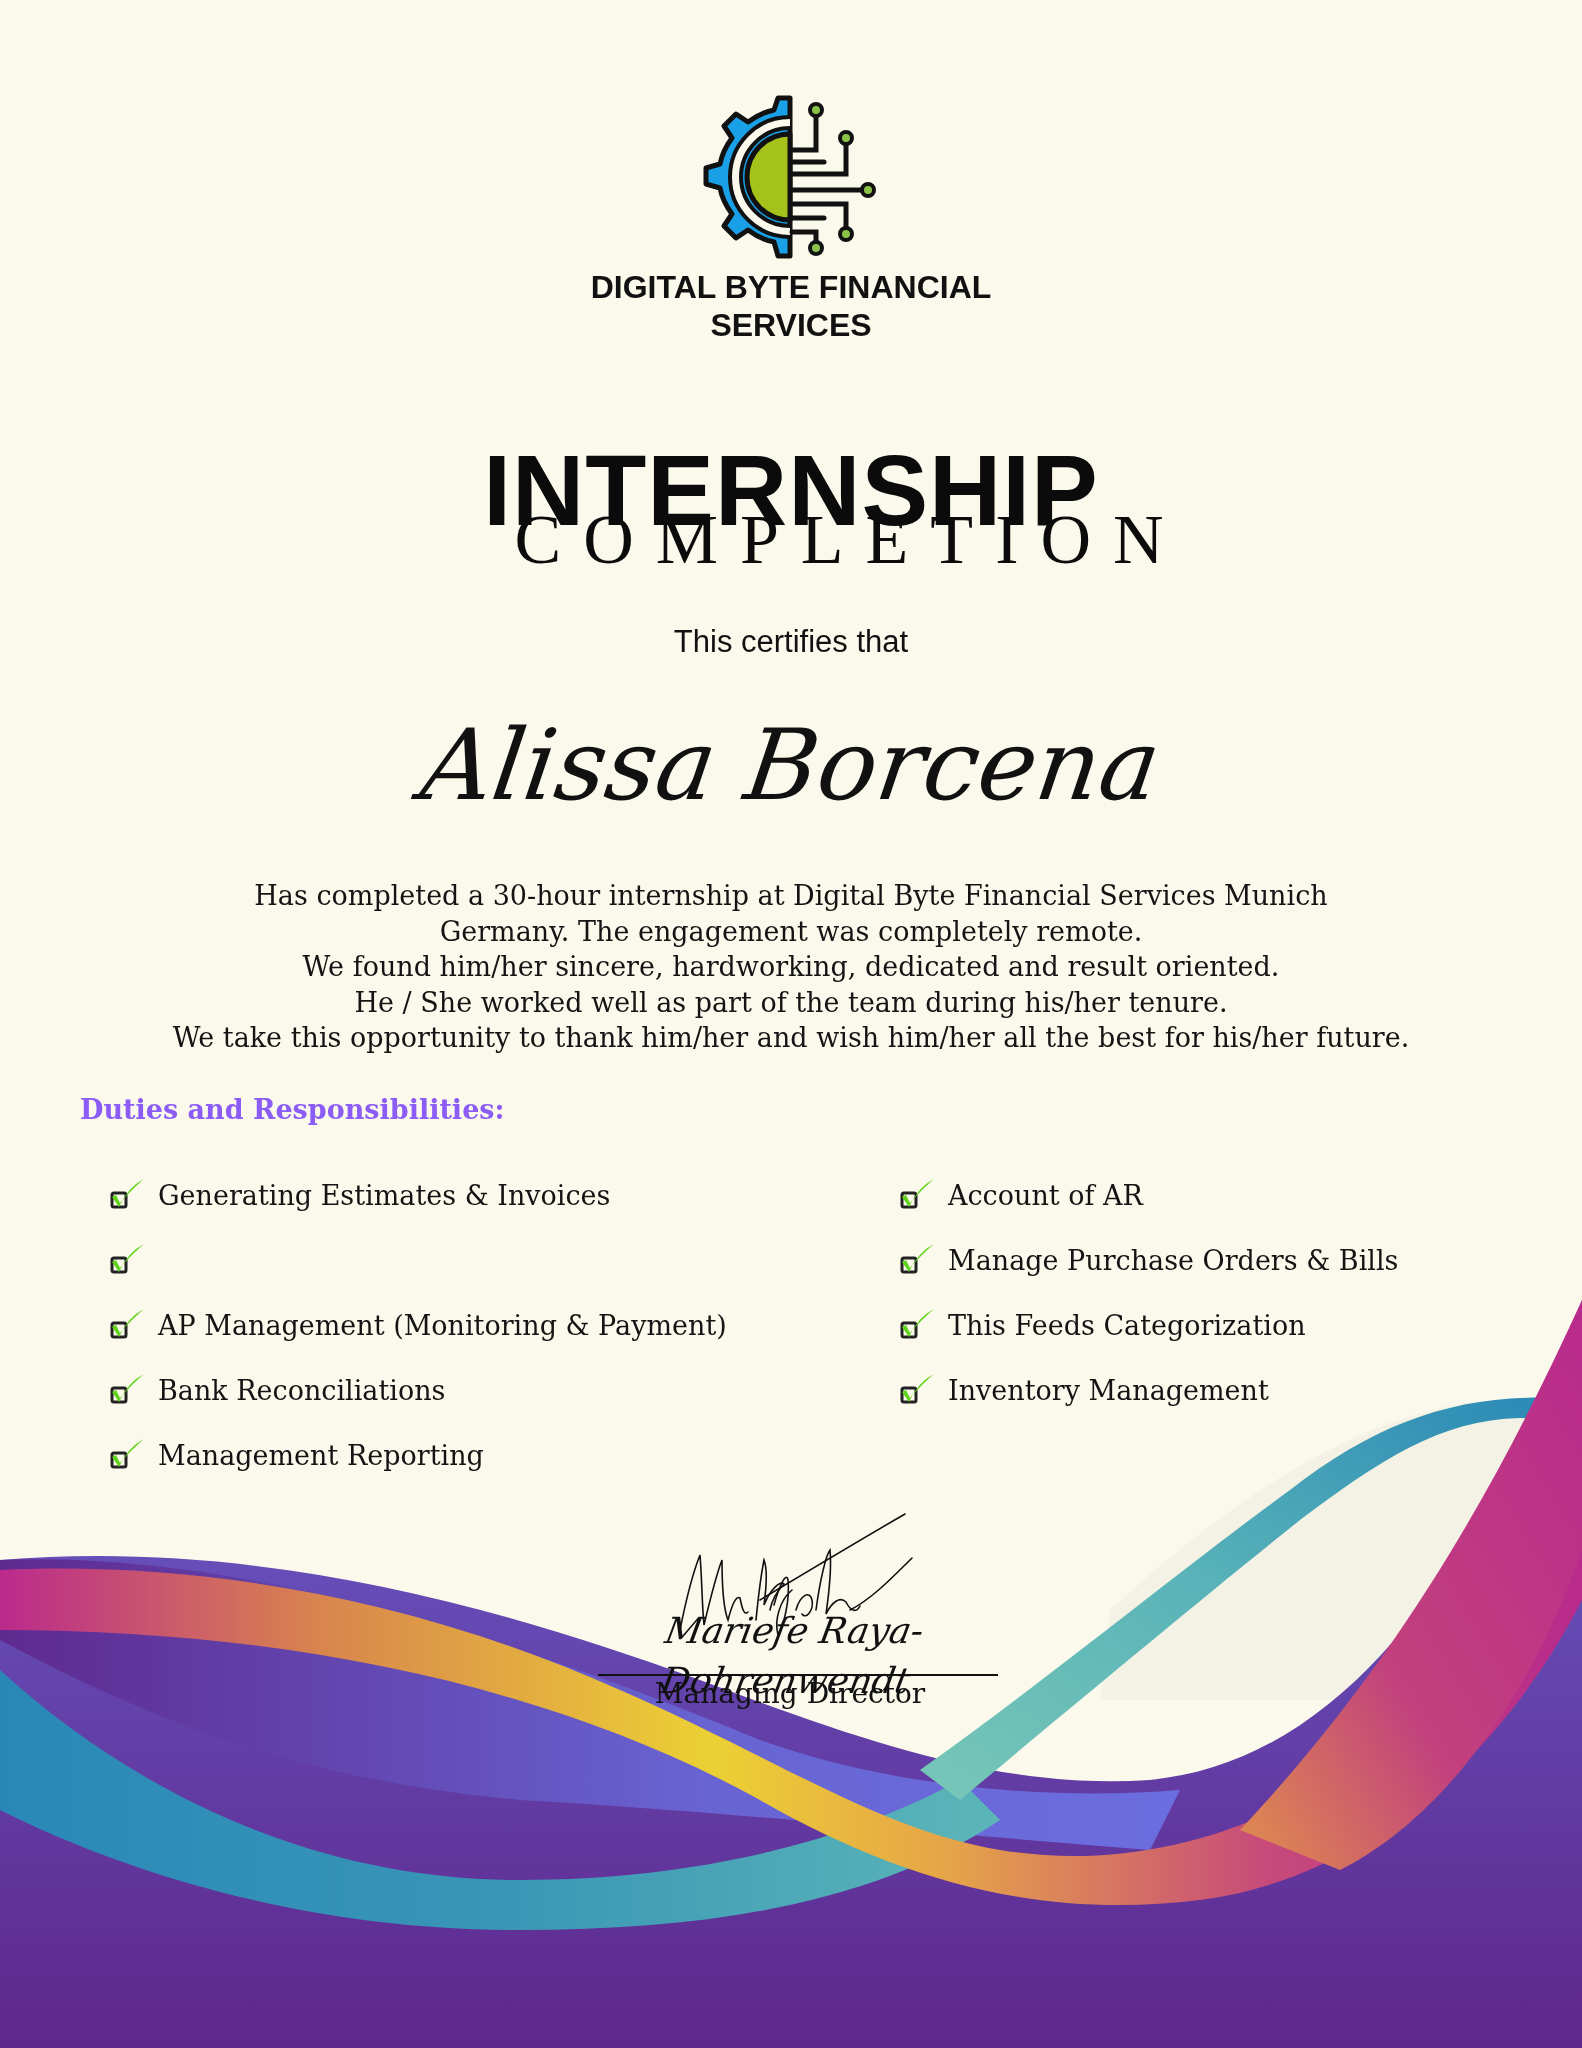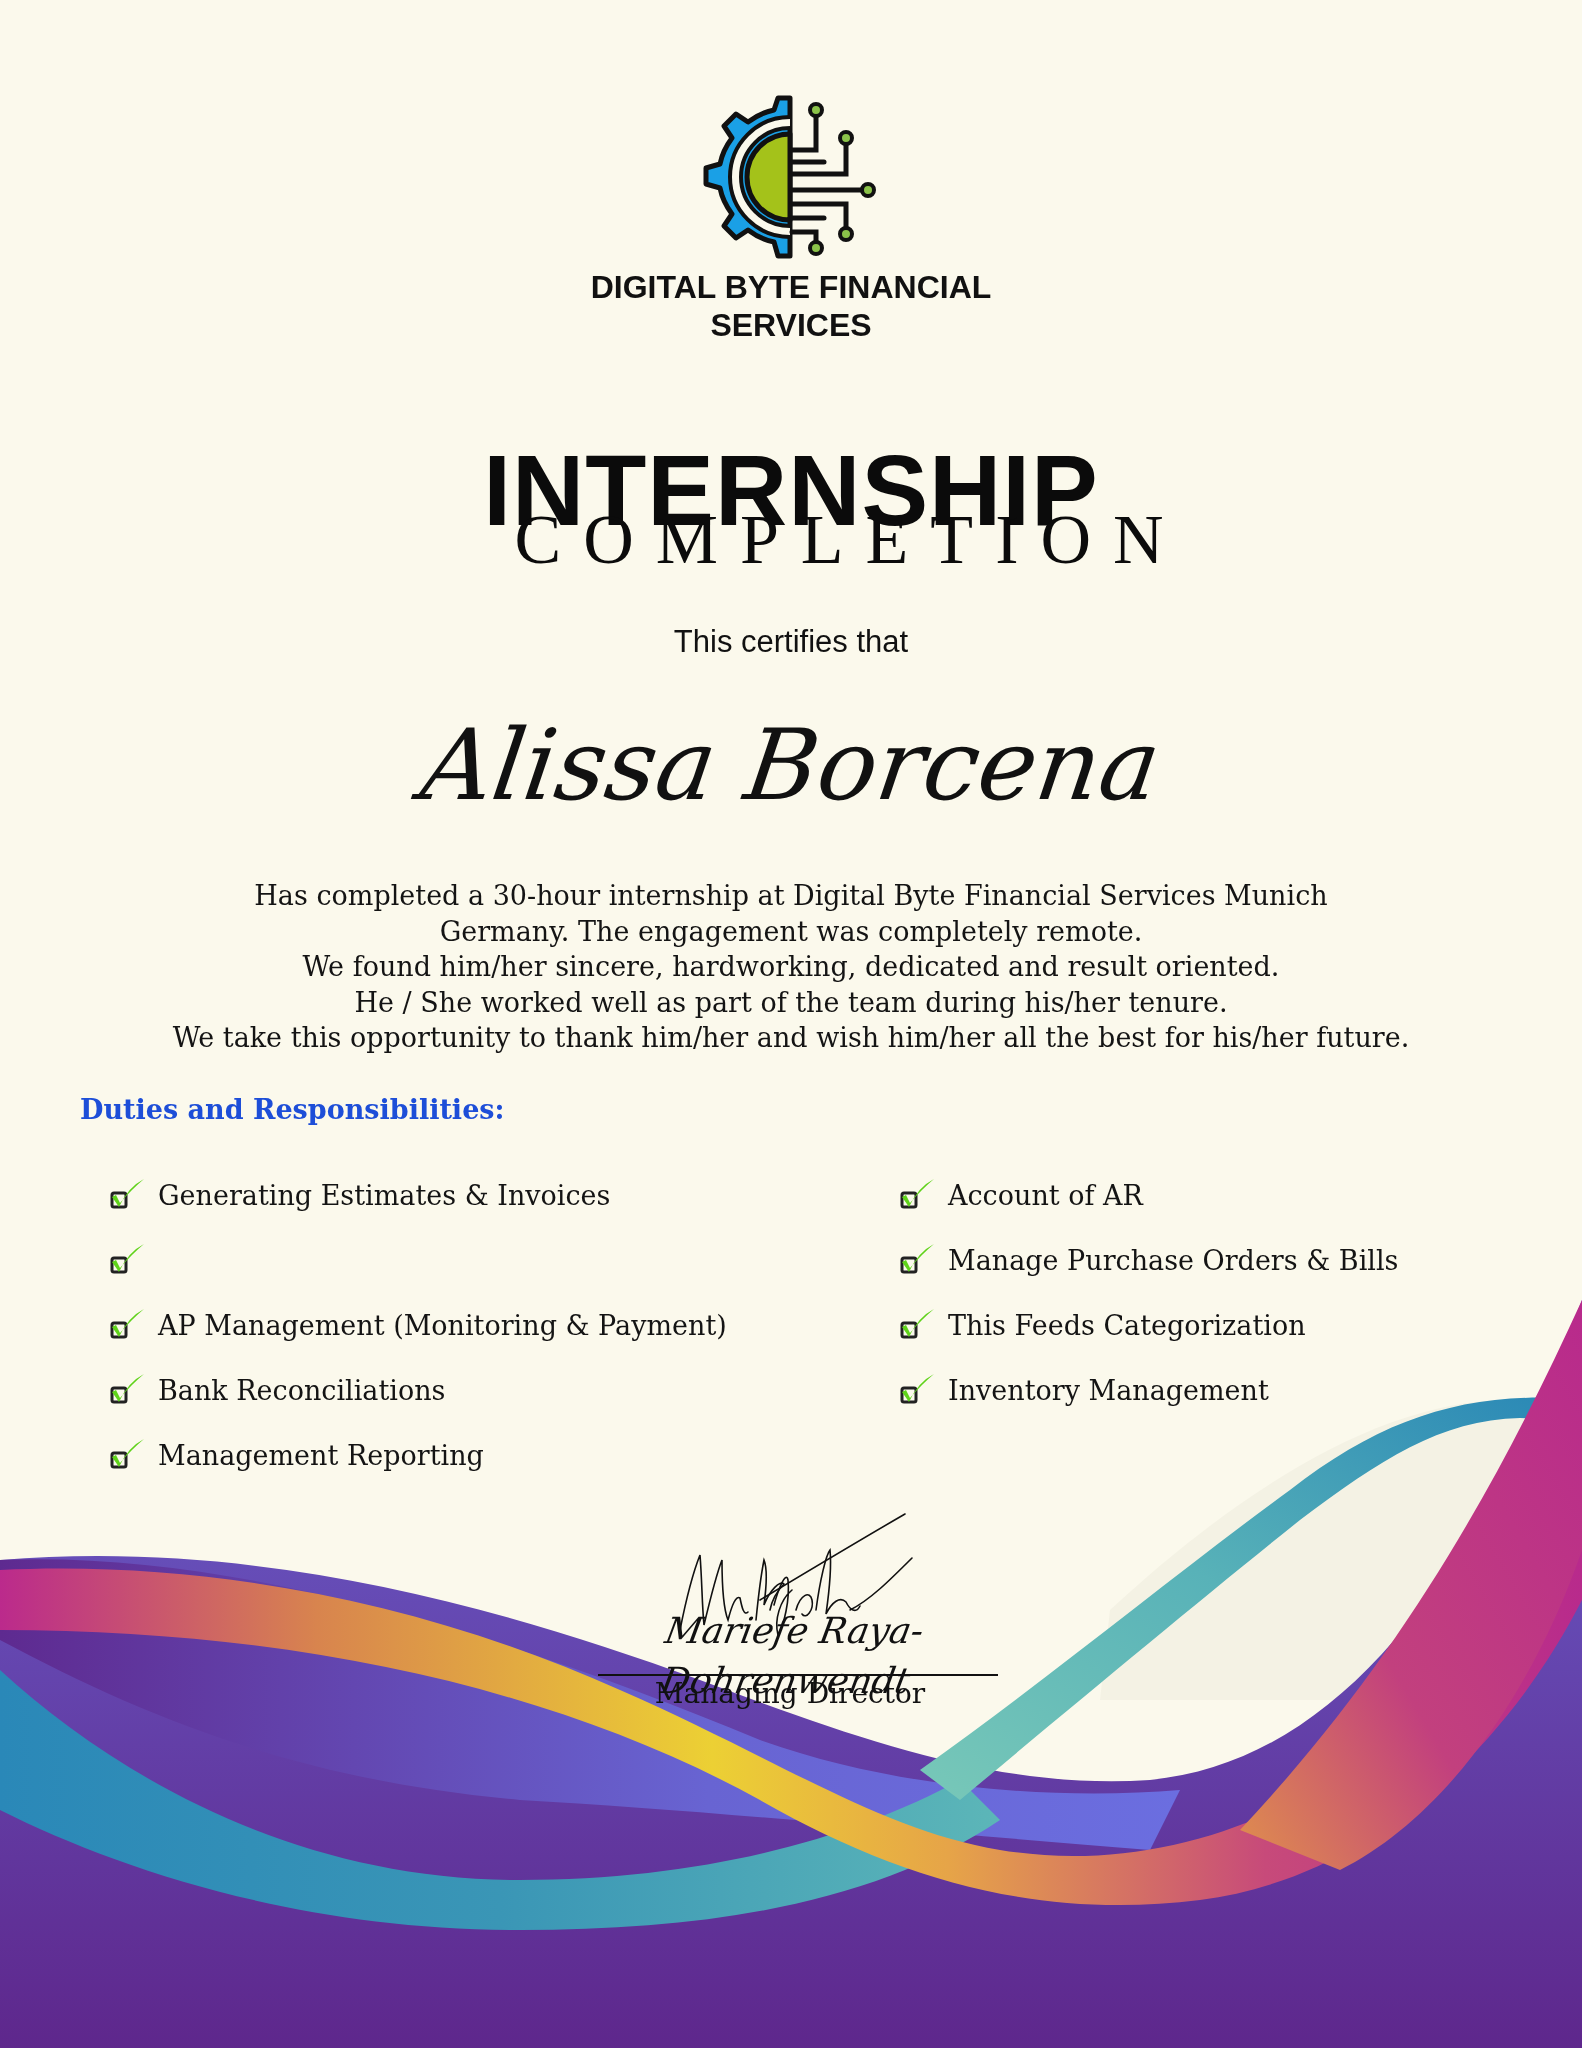--- a/index.html
+++ b/index.html
@@ -44,21 +44,21 @@
     transform: skewX(-8deg);
   }
   .body-text {
     left: 0; width: 1582px; top: 878px; text-align: center;
     font-family: "DejaVu Serif", serif; font-size: 27px; line-height: 35.5px;
     color: #141414;
   }
   .body-text .line { display: block; white-space: nowrap; }
   .duties-heading {
     left: 80px; top: 1094px;
-    font-family: "DejaVu Serif", serif; font-weight: 700; font-size: 27px; color: #1d4ed8;
+    font-family: "DejaVu Serif", serif; font-weight: 700; font-size: 27px; color: #8b5cf6;
   }
   .duty {
     display: flex; align-items: center; height: 40px;
     font-family: "DejaVu Serif", serif; font-size: 27px; color: #141414; white-space: nowrap;
   }
   .duty .check { width: 40px; height: 40px; margin-right: 10px; flex: 0 0 40px; }
   .col-left { left: 108px; top: 1175px; }
   .col-right { left: 898px; top: 1175px; }
   .col .duty { margin-bottom: 25px; }
 

